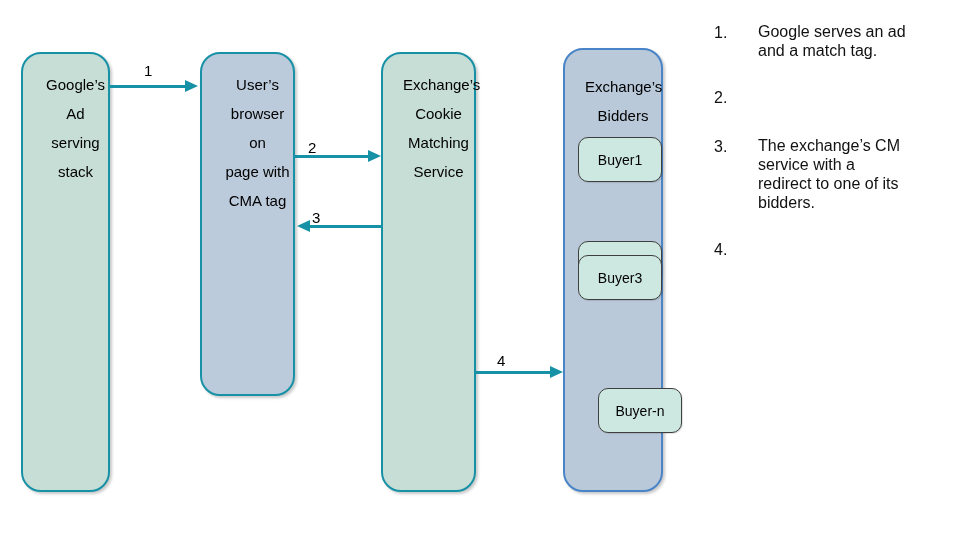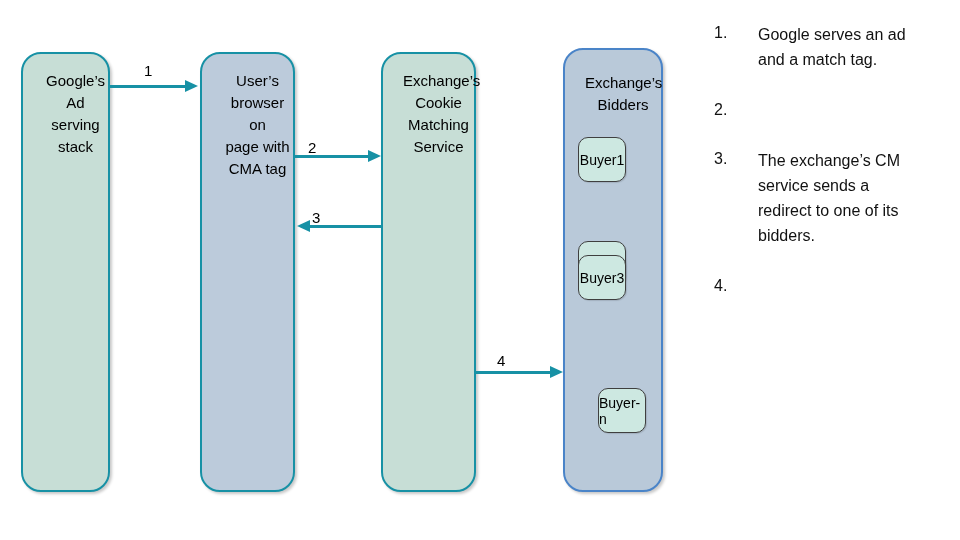--- a/index.html
+++ b/index.html
@@ -16,26 +16,26 @@
   html,body{background:#ffffff;}
   body{font-family:"Liberation Sans","DejaVu Sans",sans-serif;color:var(--ink);}
   .stage{position:relative;width:960px;height:540px;background:#ffffff;overflow:hidden;}
 
   
   .col{position:absolute;border-radius:20px;border:2px solid var(--teal);
        box-shadow:2px 2px 3px rgba(0,0,0,0.22);}
   .col.mint{background:var(--mint);}
   .col.blue{background:var(--blue);}
   .col.bidders{background:var(--blue2);border-color:var(--bidders-border);}
-  .col-title{padding-top:16px;text-align:center;font-size:15px;line-height:22px;
+  .col-title{padding-top:16px;text-align:center;font-size:15px;line-height:29px;
              white-space:pre-line;color:#000;padding-left:20px;}
   .col.bidders .col-title{padding-top:22px;}
 
   
-  .buyer{position:absolute;left:13px;width:48px;height:45px;border-radius:10px;
+  .buyer{position:absolute;left:13px;width:84px;height:45px;border-radius:10px;
          background:var(--buyer-fill);border:1.5px solid var(--buyer-border);
          display:flex;align-items:center;justify-content:center;
          font-size:14px;color:#000;box-shadow:1px 1px 1px rgba(0,0,0,0.12);}
 
   
   .arrow{position:absolute;height:13px;}
   .arrow .shaft{position:absolute;top:5px;height:3px;background:var(--teal);}
   .arrow.right .shaft{left:0;right:11px;}
   .arrow.right .head{position:absolute;right:0;top:0;width:0;height:0;
         border-left:13px solid var(--teal);
@@ -43,34 +43,34 @@
   .arrow.left .shaft{left:11px;right:0;}
   .arrow.left .head{position:absolute;left:0;top:0;width:0;height:0;
         border-right:13px solid var(--teal);
         border-top:6.5px solid transparent;border-bottom:6.5px solid transparent;}
   .arrow-label{position:absolute;font-size:15px;line-height:17px;color:#000;}
 
   
   .legend{position:absolute;left:714px;top:22px;width:236px;}
   .legend-item{display:flex;margin-bottom:27px;}
   .legend-num{flex:none;width:44px;font-size:16px;line-height:21.5px;}
-  .legend-text{width:192px;font-size:16px;line-height:25px;white-space:pre-line;}
+  .legend-text{width:192px;font-size:16px;line-height:19px;white-space:pre-line;}
 </style>
 </head>
 <body>
 
 <div class="stage">
 
   <div class="col mint" style="left:21px;top:52px;width:89px;height:440px;">
     <div class="col-title">Google’s
 Ad serving
 stack</div>
   </div>
 
-  <div class="col blue" style="left:200px;top:52px;width:95px;height:440px;">
+  <div class="col blue" style="left:200px;top:52px;width:95px;height:344px;">
     <div class="col-title">User’s
 browser on
 page with
 CMA tag</div>
   </div>
 
   <div class="col mint" style="left:381px;top:52px;width:95px;height:440px;">
     <div class="col-title">Exchange’s
 Cookie
 Matching
@@ -115,21 +115,21 @@
       <div class="legend-num">1.</div>
       <div class="legend-text">Google serves an ad
 and a match tag.</div>
     </div>
     <div class="legend-item">
       <div class="legend-num">2.</div>
     </div>
     <div class="legend-item">
       <div class="legend-num">3.</div>
       <div class="legend-text">The exchange’s CM
-service sends a
+service with a
 redirect to one of its
 bidders.</div>
     </div>
     <div class="legend-item">
       <div class="legend-num">4.</div>
     </div>
   </div>
 
 </div>
 

